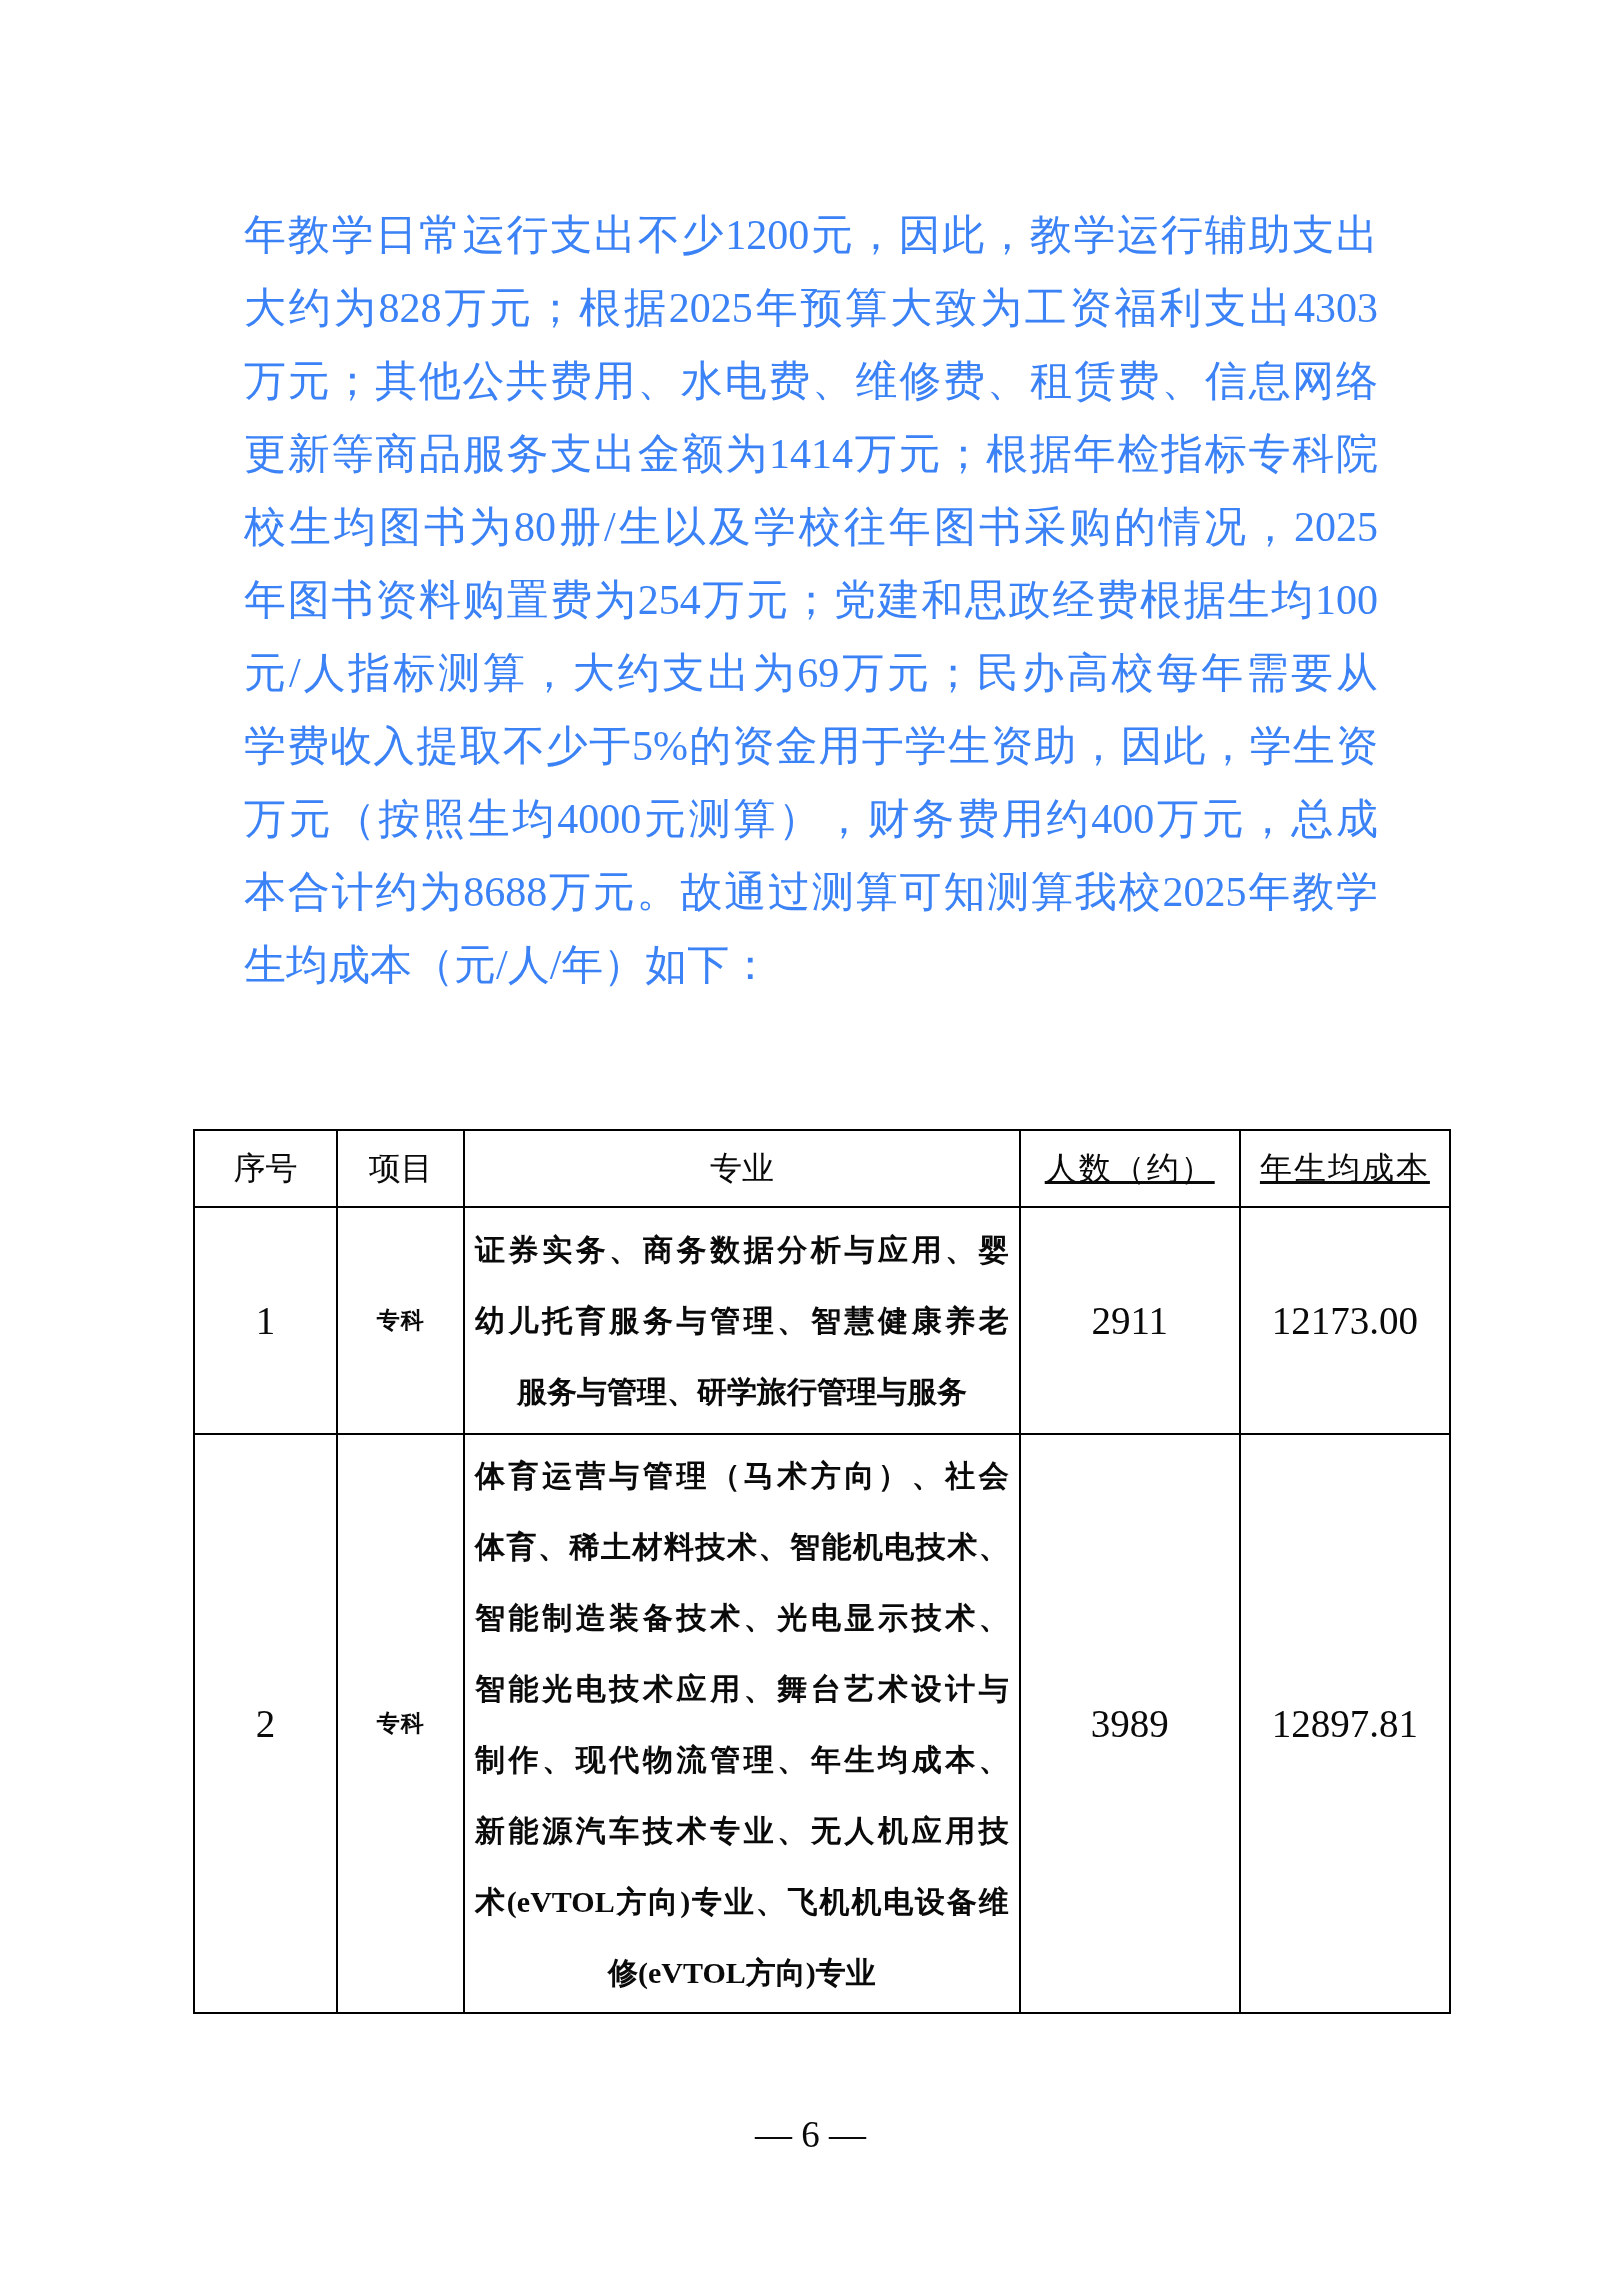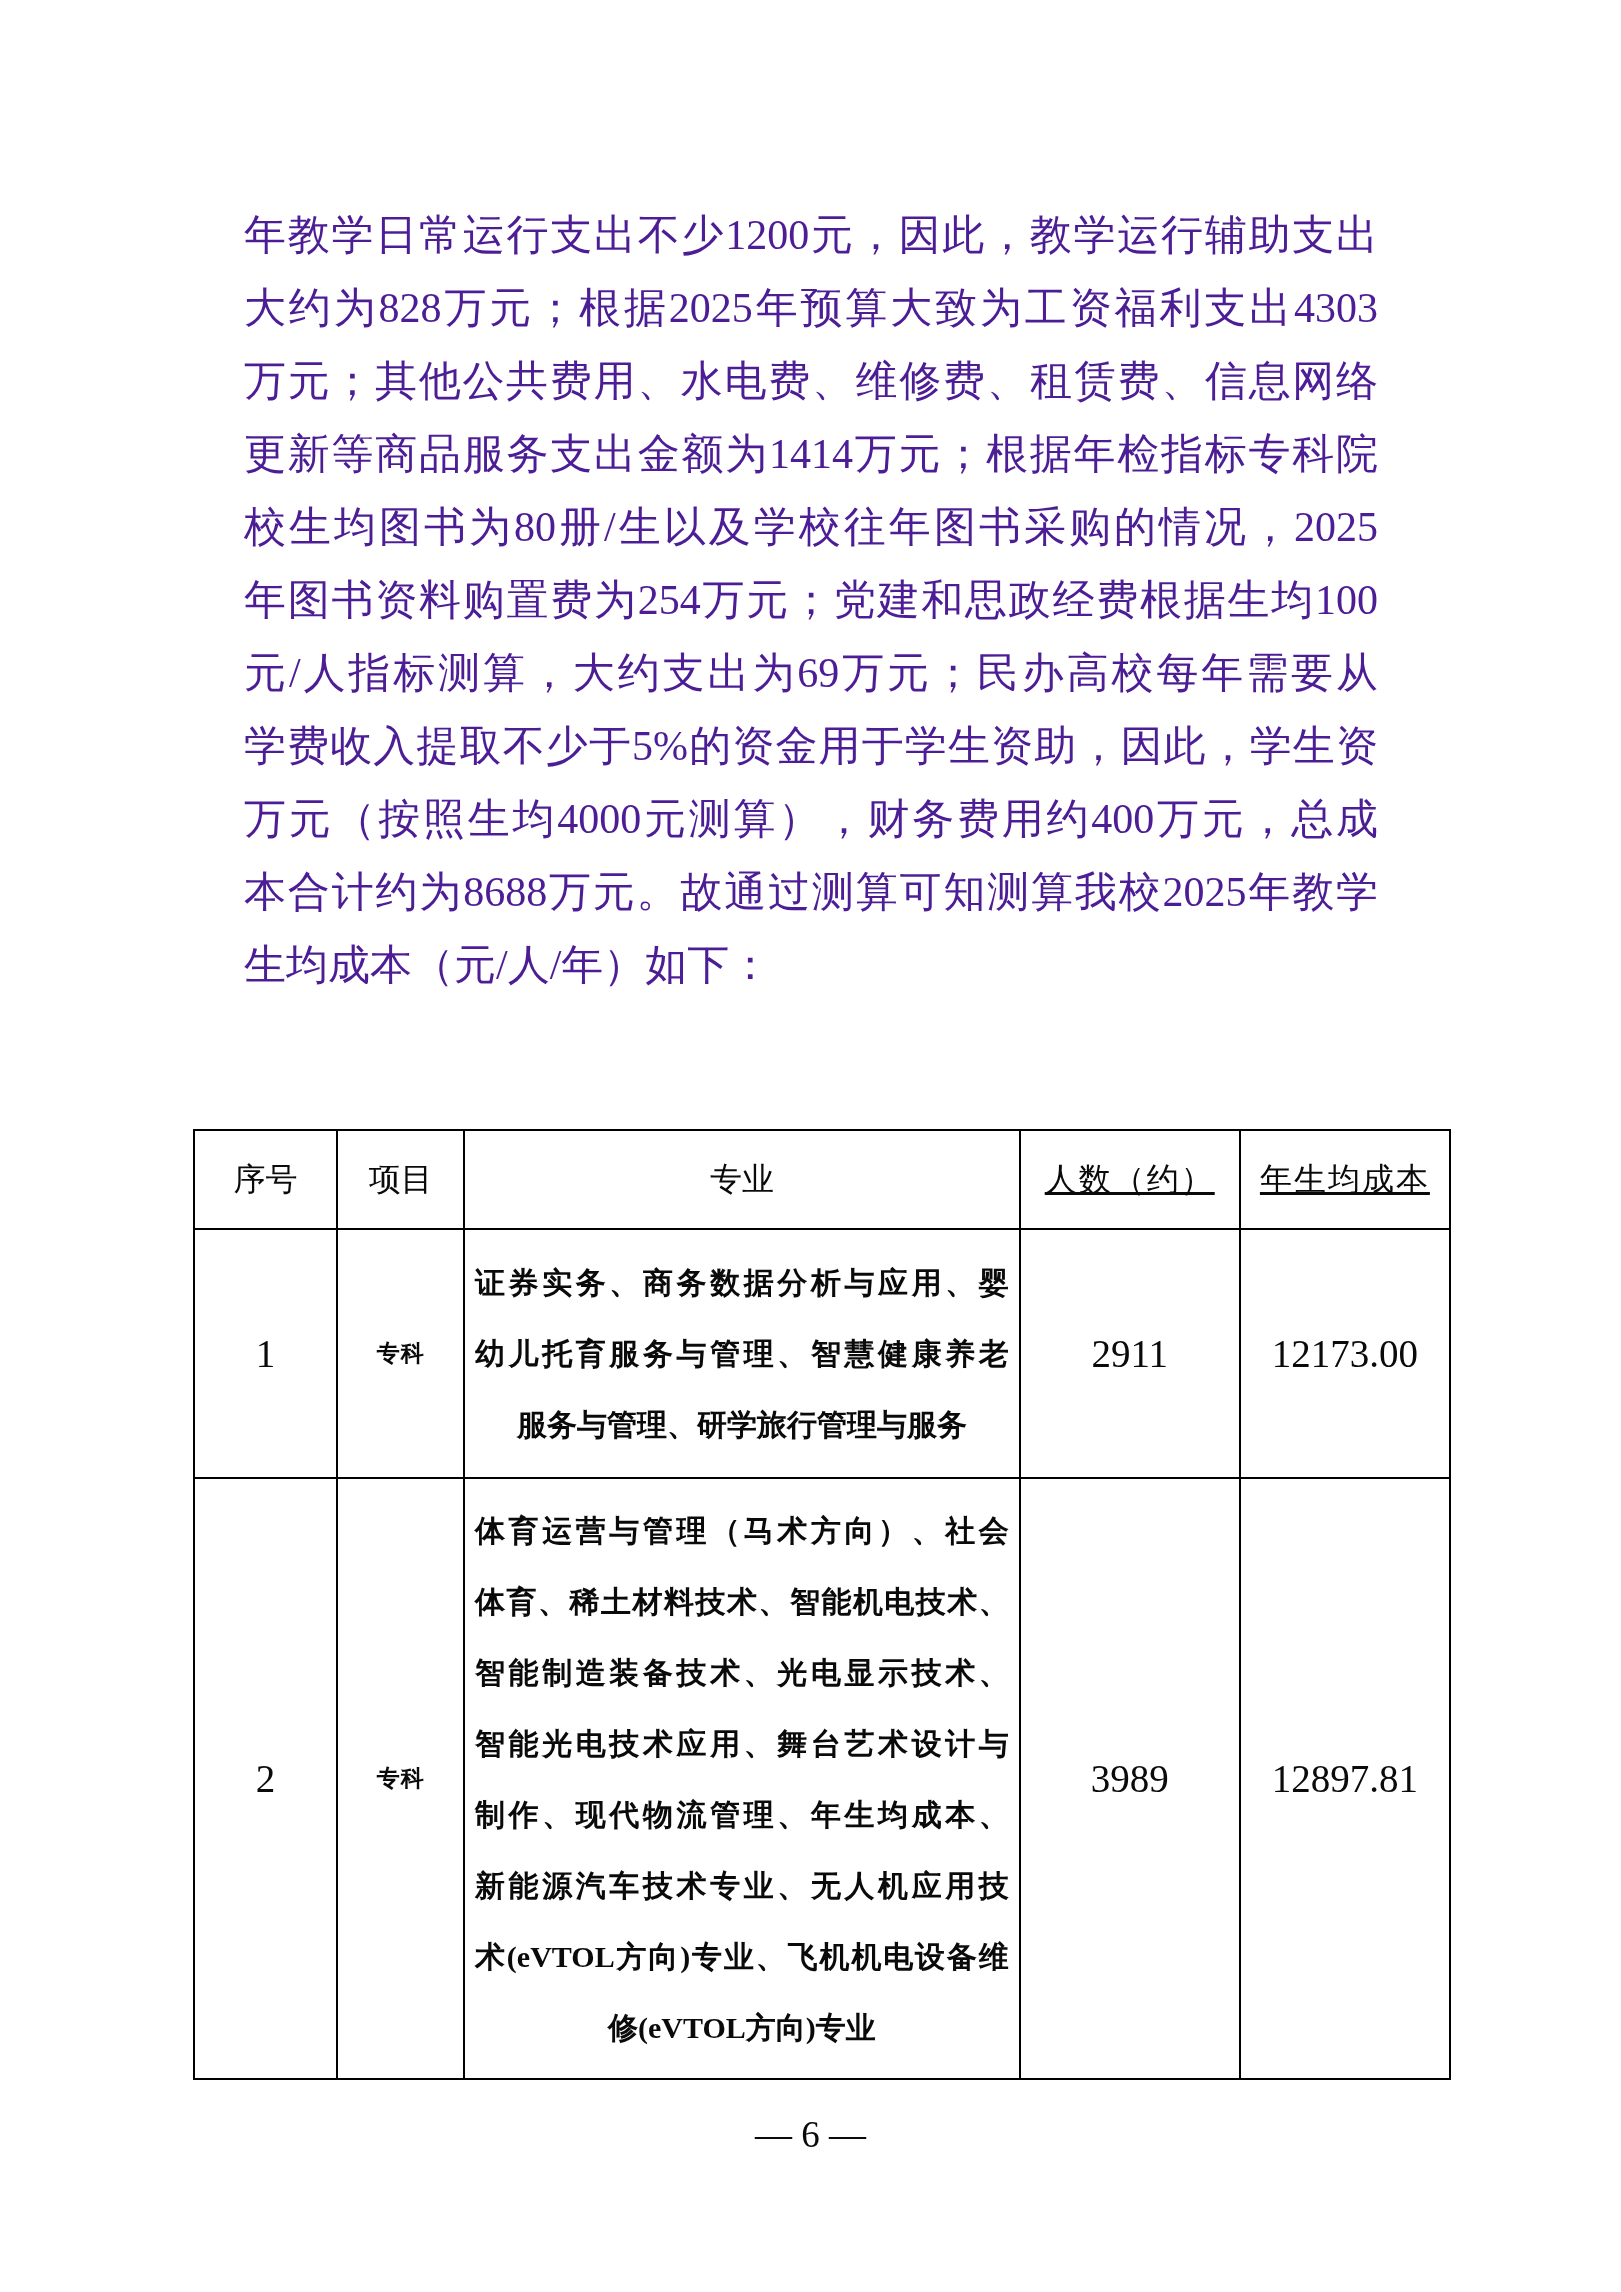--- a/index.html
+++ b/index.html
@@ -16,21 +16,21 @@
     font-family: "Liberation Serif", "DejaVu Serif", serif;
     color: #000000;
   }
   
   .body-text {
     position: absolute;
     left: 244px;
     top: 199px;
     width: 1134px;
     font-size: 42px;
-    color: #4c1d95;
+    color: #3b82f6;
   }
   .body-text .tline {
     line-height: 73px;
     height: 73px;
     text-align: justify;
     text-align-last: justify;
     text-justify: inter-character;
     white-space: normal;
   }
   .body-text .tline.last {
@@ -41,21 +41,21 @@
     position: absolute;
     left: 193px;
     top: 1129px;
     border-collapse: collapse;
     table-layout: fixed;
     width: 1258px;
     border: 2.9px solid #000000;
   }
   .cost-table th, .cost-table td {
     border: 2px solid #000000;
-    padding: 16px;
+    padding: 5px;
     vertical-align: middle;
     font-weight: normal;
     text-align: center;
     color: #0a0a0a;
     overflow: hidden;
   }
   .cost-table thead th {
     height: 65px;
     font-size: 32px;
   }

